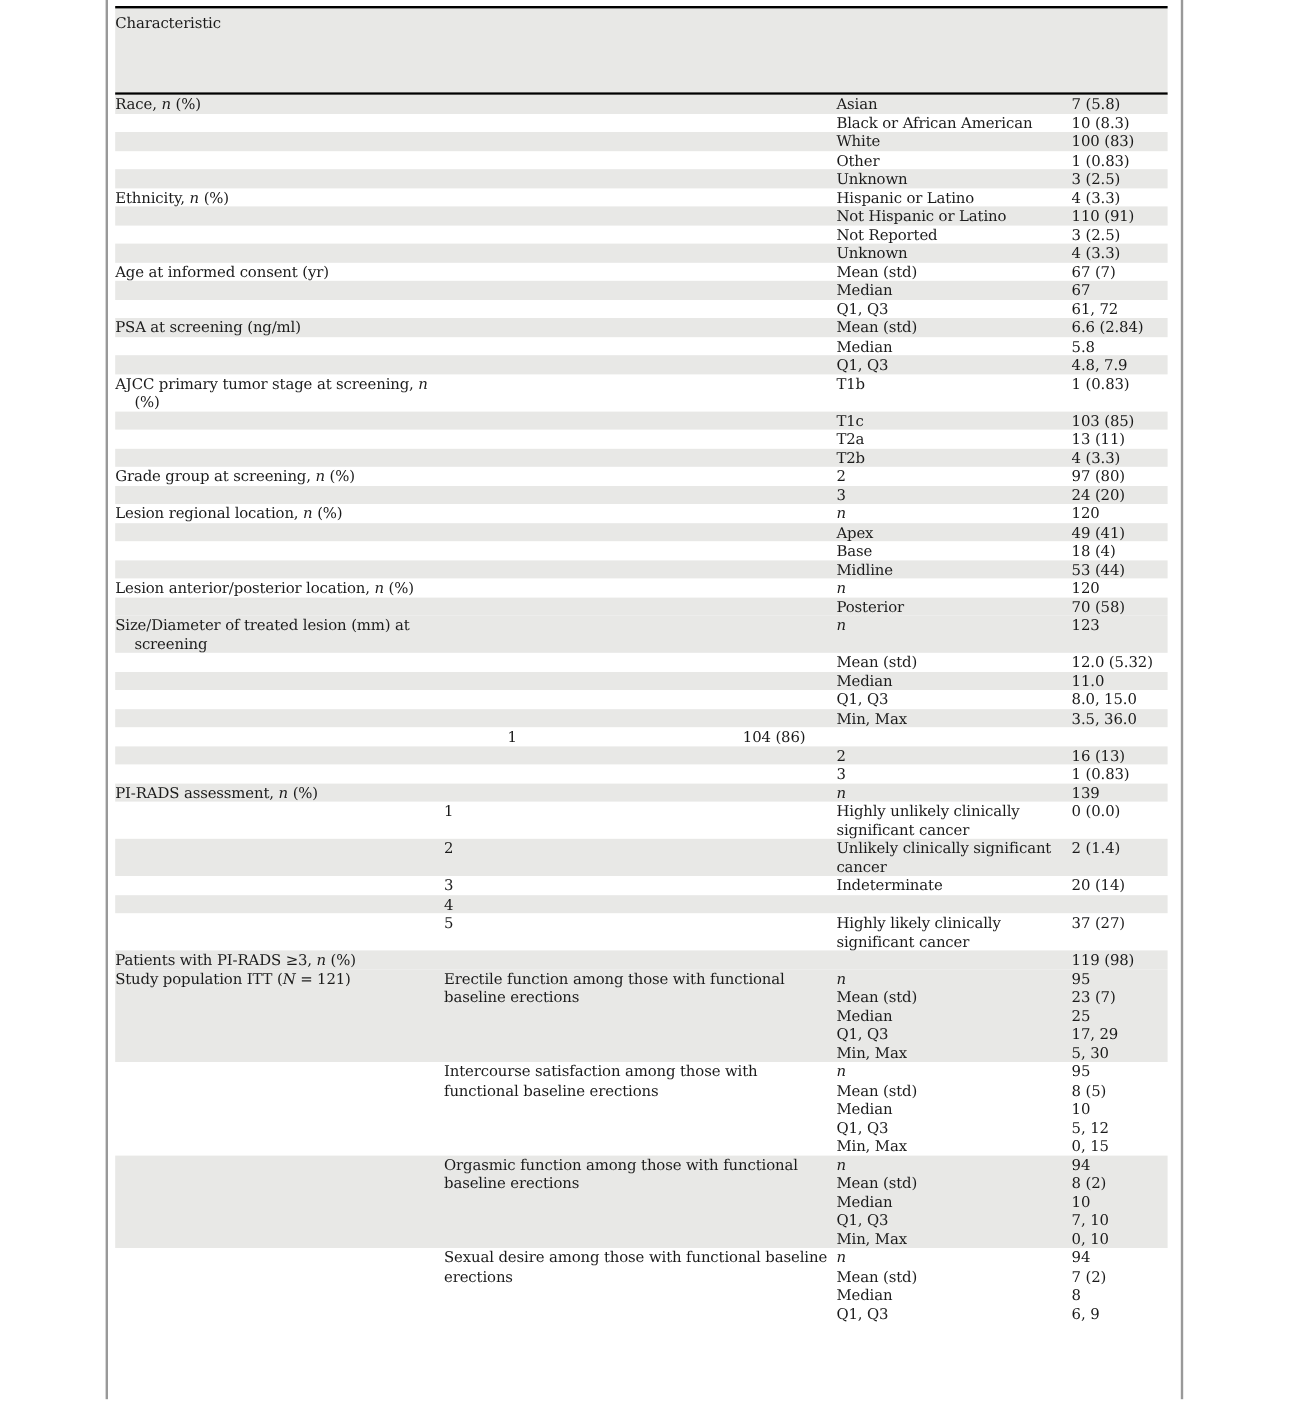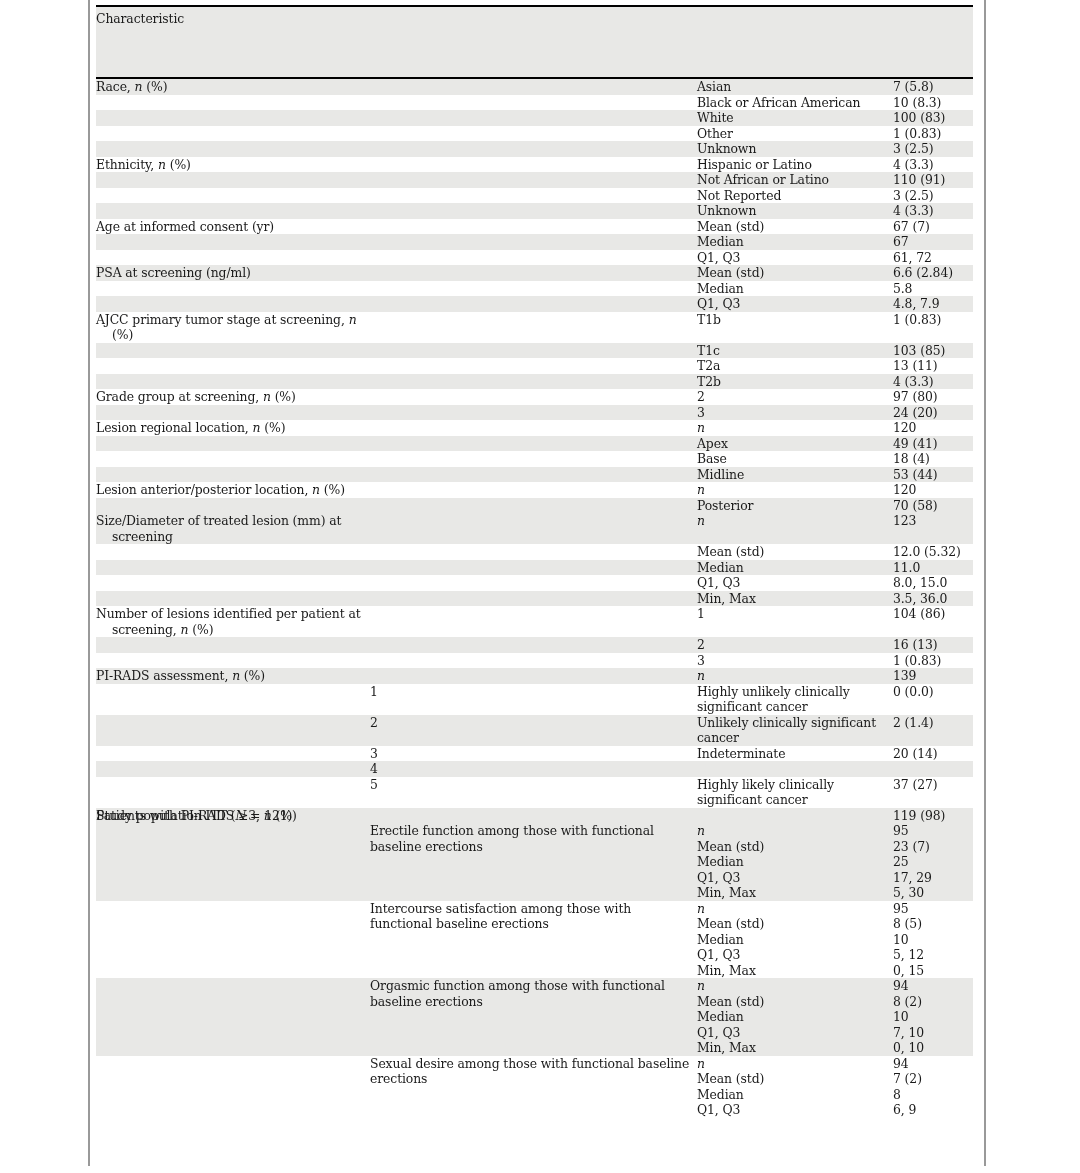--- a/index.html
+++ b/index.html
@@ -113,21 +113,21 @@
         <div class="v">4 (3.3)</div>
       </div>
           </div>
   </div>
         <div class="row shade">
     <div class="c1"></div>
     <div class="c2"></div>
     <div class="stats">
 
     <div class="stat">
-        <div class="l">Not African or Latino</div>
+        <div class="l">Not Hispanic or Latino</div>
         <div class="v">110 (91)</div>
       </div>
           </div>
   </div>
         <div class="row">
     <div class="c1"></div>
     <div class="c2"></div>
     <div class="stats">
 
     <div class="stat">
@@ -394,21 +394,20 @@
     <div class="c2"></div>
     <div class="stats">
 
     <div class="stat">
         <div class="l">Min, Max</div>
         <div class="v">3.5, 36.0</div>
       </div>
           </div>
   </div>
         <div class="row">
-    <div class="c1">Number of lesions identified per patient at screening, <i>n</i> (%)</div>
     <div class="c2"></div>
     <div class="stats">
 
     <div class="stat">
         <div class="l">1</div>
         <div class="v">104 (86)</div>
       </div>
           </div>
   </div>
         <div class="row shade">

